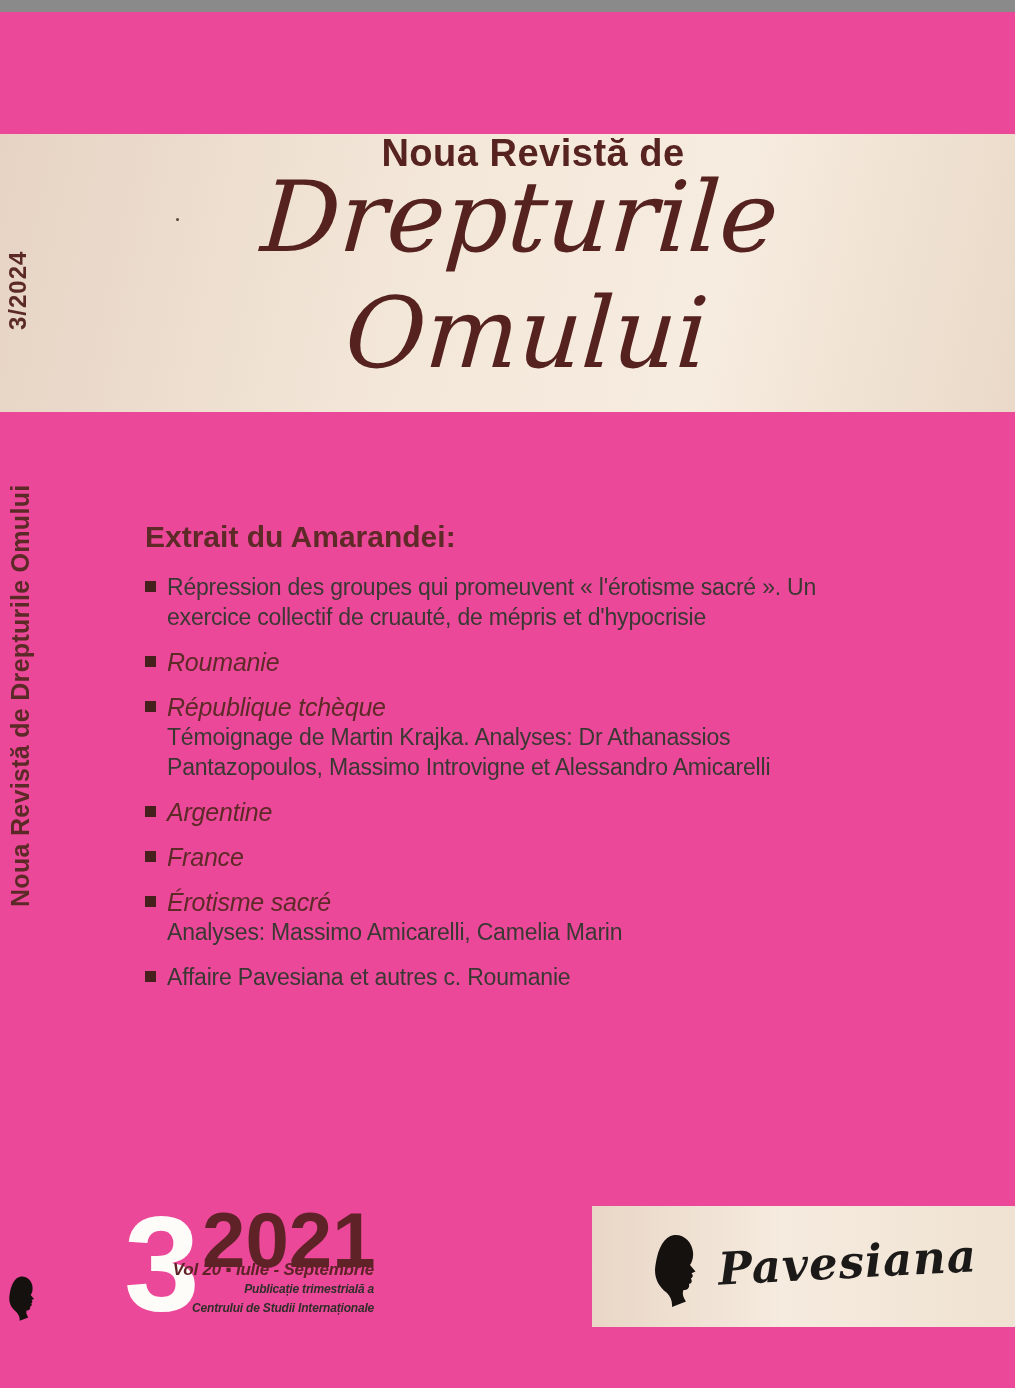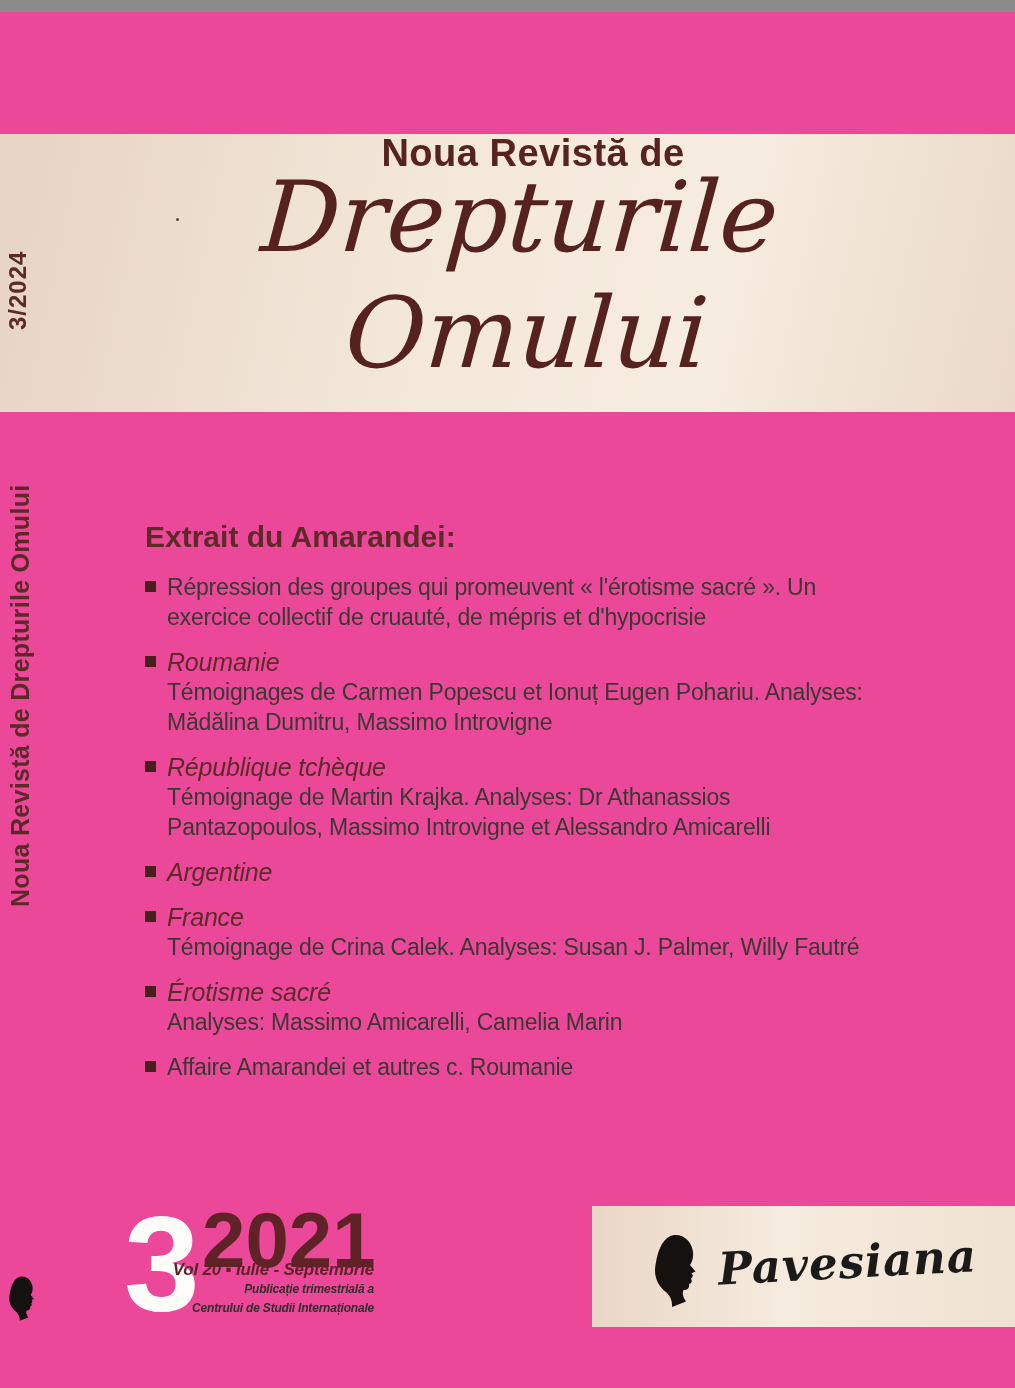--- a/index.html
+++ b/index.html
@@ -189,51 +189,48 @@
 
     <div class="sommaire-item">
       <span class="bullet"></span>
       <div class="item-text">Répression des groupes qui promeuvent « l'érotisme sacré ». Un
 exercice collectif de cruauté, de mépris et d'hypocrisie</div>
     </div>
 
     <div class="sommaire-item">
       <span class="bullet"></span>
       <div class="item-author">Roumanie</div>
-      <div class="item-text">Témoignages de Carmen Popescu et Ionuț Eugen Pohariu. Analyses:
-Mădălina Dumitru, Massimo Introvigne</div>
     </div>
 
     <div class="sommaire-item">
       <span class="bullet"></span>
       <div class="item-author">République tchèque</div>
       <div class="item-text">Témoignage de Martin Krajka. Analyses: Dr Athanassios
 Pantazopoulos, Massimo Introvigne et Alessandro Amicarelli</div>
     </div>
 
     <div class="sommaire-item">
       <span class="bullet"></span>
       <div class="item-author">Argentine</div>
     </div>
 
     <div class="sommaire-item">
       <span class="bullet"></span>
       <div class="item-author">France</div>
-      <div class="item-text">Témoignage de Crina Calek. Analyses: Susan J. Palmer, Willy Fautré</div>
     </div>
 
     <div class="sommaire-item">
       <span class="bullet"></span>
       <div class="item-author">Érotisme sacré</div>
       <div class="item-text">Analyses: Massimo Amicarelli, Camelia Marin</div>
     </div>
 
     <div class="sommaire-item">
       <span class="bullet"></span>
-      <div class="item-text">Affaire Amarandei et autres c. Roumanie</div>
+      <div class="item-text">Affaire Pavesiana et autres c. Roumanie</div>
     </div>
   </div>
 
   <div class="issue-number">3</div>
   <div class="issue-year">2021</div>
   <div class="issue-meta">
     <div class="issue-vol">Vol 20 ▪ Iulie - Septembrie</div>
     <div class="issue-pub">Publicație trimestrială a</div>
     <div class="issue-pub">Centrului de Studii Internaționale</div>
   </div>

